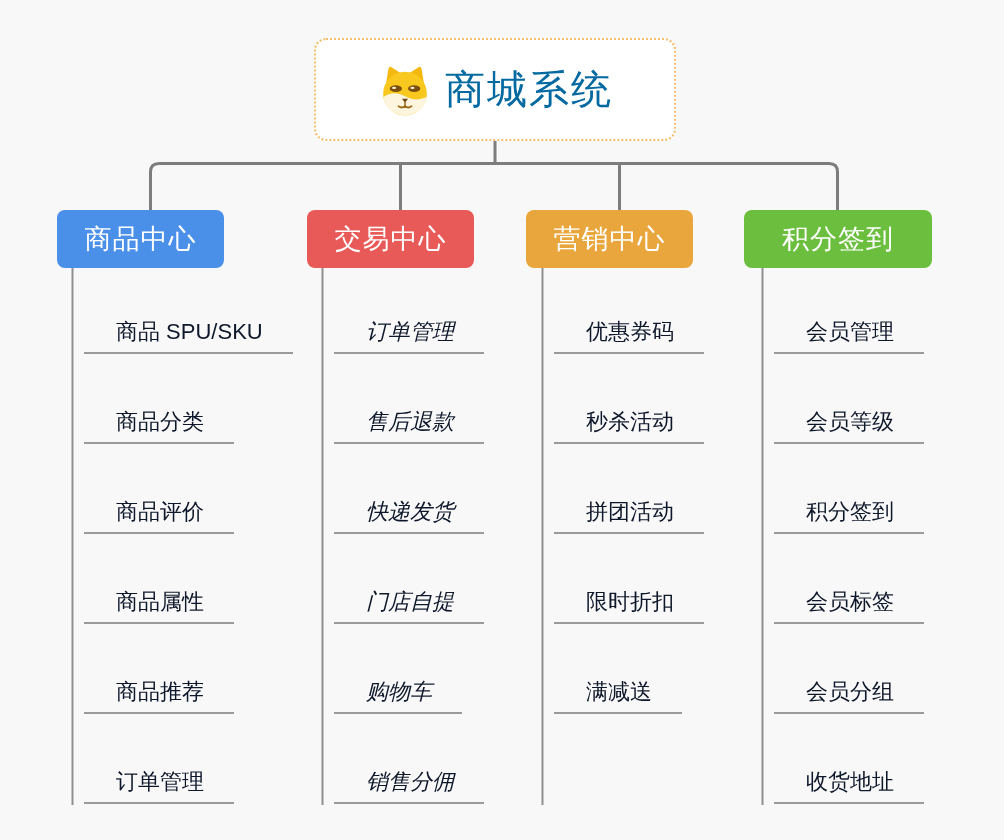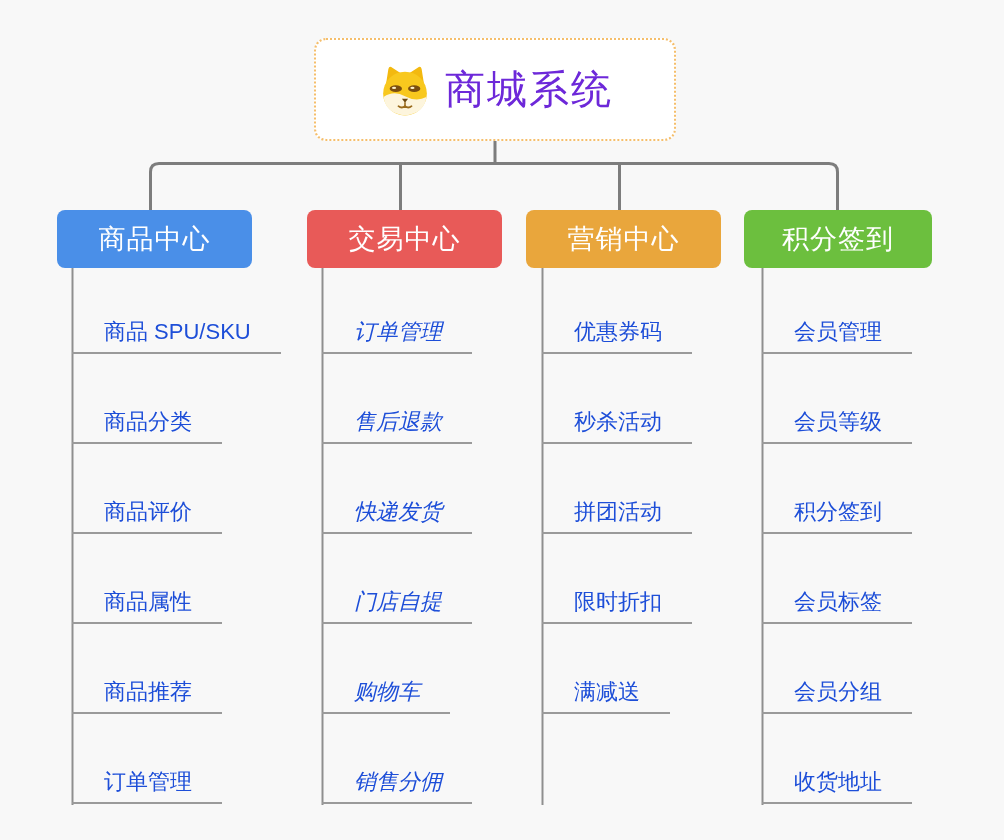--- a/index.html
+++ b/index.html
@@ -13,42 +13,42 @@
   .root-node{
     position:absolute;left:314px;top:38px;width:362px;height:103px;
     box-sizing:border-box;background:#ffffff;
     border:2px dotted #f5be6b;border-radius:12px;
     display:flex;align-items:center;justify-content:center;
   }
   .root-node .doge{width:56px;height:56px;flex:0 0 auto;margin-right:12px;}
   .root-title{font-size:40px;letter-spacing:2px;white-space:nowrap;}
 
   .branch-node{
-    position:absolute;top:210px;height:58px;width:195px;
+    position:absolute;top:210px;height:58px;width:167px;
     box-sizing:border-box;border-radius:8px;
     display:flex;align-items:center;justify-content:center;
     color:#ffffff;font-size:27px;letter-spacing:1px;white-space:nowrap;
   }
   .branch-node.b0{left:57px;}
   .branch-node.b1{left:307px;}
   .branch-node.b2{left:526px;}
   .branch-node.b3{left:744px;width:188px;}
 
   .leaf-column{position:absolute;top:264px;display:flex;flex-direction:column;}
   .leaf-column.c0{left:72px;}
   .leaf-column.c1{left:322px;font-style:italic;}
   .leaf-column.c2{left:542px;}
   .leaf-column.c3{left:762px;}
 
   .leaf-node{
     box-sizing:border-box;height:90px;width:max-content;
     display:flex;align-items:flex-end;
     padding:0 30px 5px 32px;
     border-bottom:2px solid #9a9a9a;
-    font-size:22px;color:#1d4ed8;white-space:nowrap;
+    font-size:22px;color:#0f172a;white-space:nowrap;margin-left:12px;
   }
 </style>
 </head>
 <body>
 
 <div class="canvas">
 
   <svg class="connectors" viewBox="0 0 1004 840" xmlns="http://www.w3.org/2000/svg">
 
     <path d="M495 140 V164" stroke="#7d7d7d" stroke-width="3" fill="none"></path>
@@ -70,21 +70,21 @@
       <circle cx="32" cy="36" r="25" fill="#f8c81e"></circle>
       <path d="M7.5 40 Q19 32 32 39 Q45 46 56.5 40 Q54 59 32 61 Q10 59 7.5 40 Z" fill="#fdf5dd"></path>
       <ellipse cx="21.5" cy="30.5" rx="7" ry="3.8" fill="#7a4e10"></ellipse>
       <ellipse cx="42.5" cy="30.5" rx="7" ry="3.8" fill="#7a4e10"></ellipse>
       <ellipse cx="19.5" cy="29.6" rx="2.4" ry="1.3" fill="#fdf0c8"></ellipse>
       <ellipse cx="40.5" cy="29.6" rx="2.4" ry="1.3" fill="#fdf0c8"></ellipse>
       <path d="M28.5 42 H35.5 L32 46.5 Z" fill="#6e4a10"></path>
       <path d="M32 46.5 V50" stroke="#9a6b1c" stroke-width="1.8" fill="none" stroke-linecap="round"></path>
       <path d="M24.5 50.5 Q28.2 53.5 32 50.5 Q35.8 53.5 39.5 50.5" stroke="#9a6b1c" stroke-width="2" fill="none" stroke-linecap="round"></path>
     </svg>
-    <span class="root-title" style="color: #6d28d9;">商城系统</span>
+    <span class="root-title" style="color: #0369a1;">商城系统</span>
   </div>
 
 <div class="branch-node b0" style="background: rgb(74, 143, 232);">
       <span>商品中心</span>
     </div>
     <div class="leaf-column c0">
       <div class="leaf-node">商品 SPU/SKU</div>
       <div class="leaf-node">商品分类</div>
       <div class="leaf-node">商品评价</div>
       <div class="leaf-node">商品属性</div>

